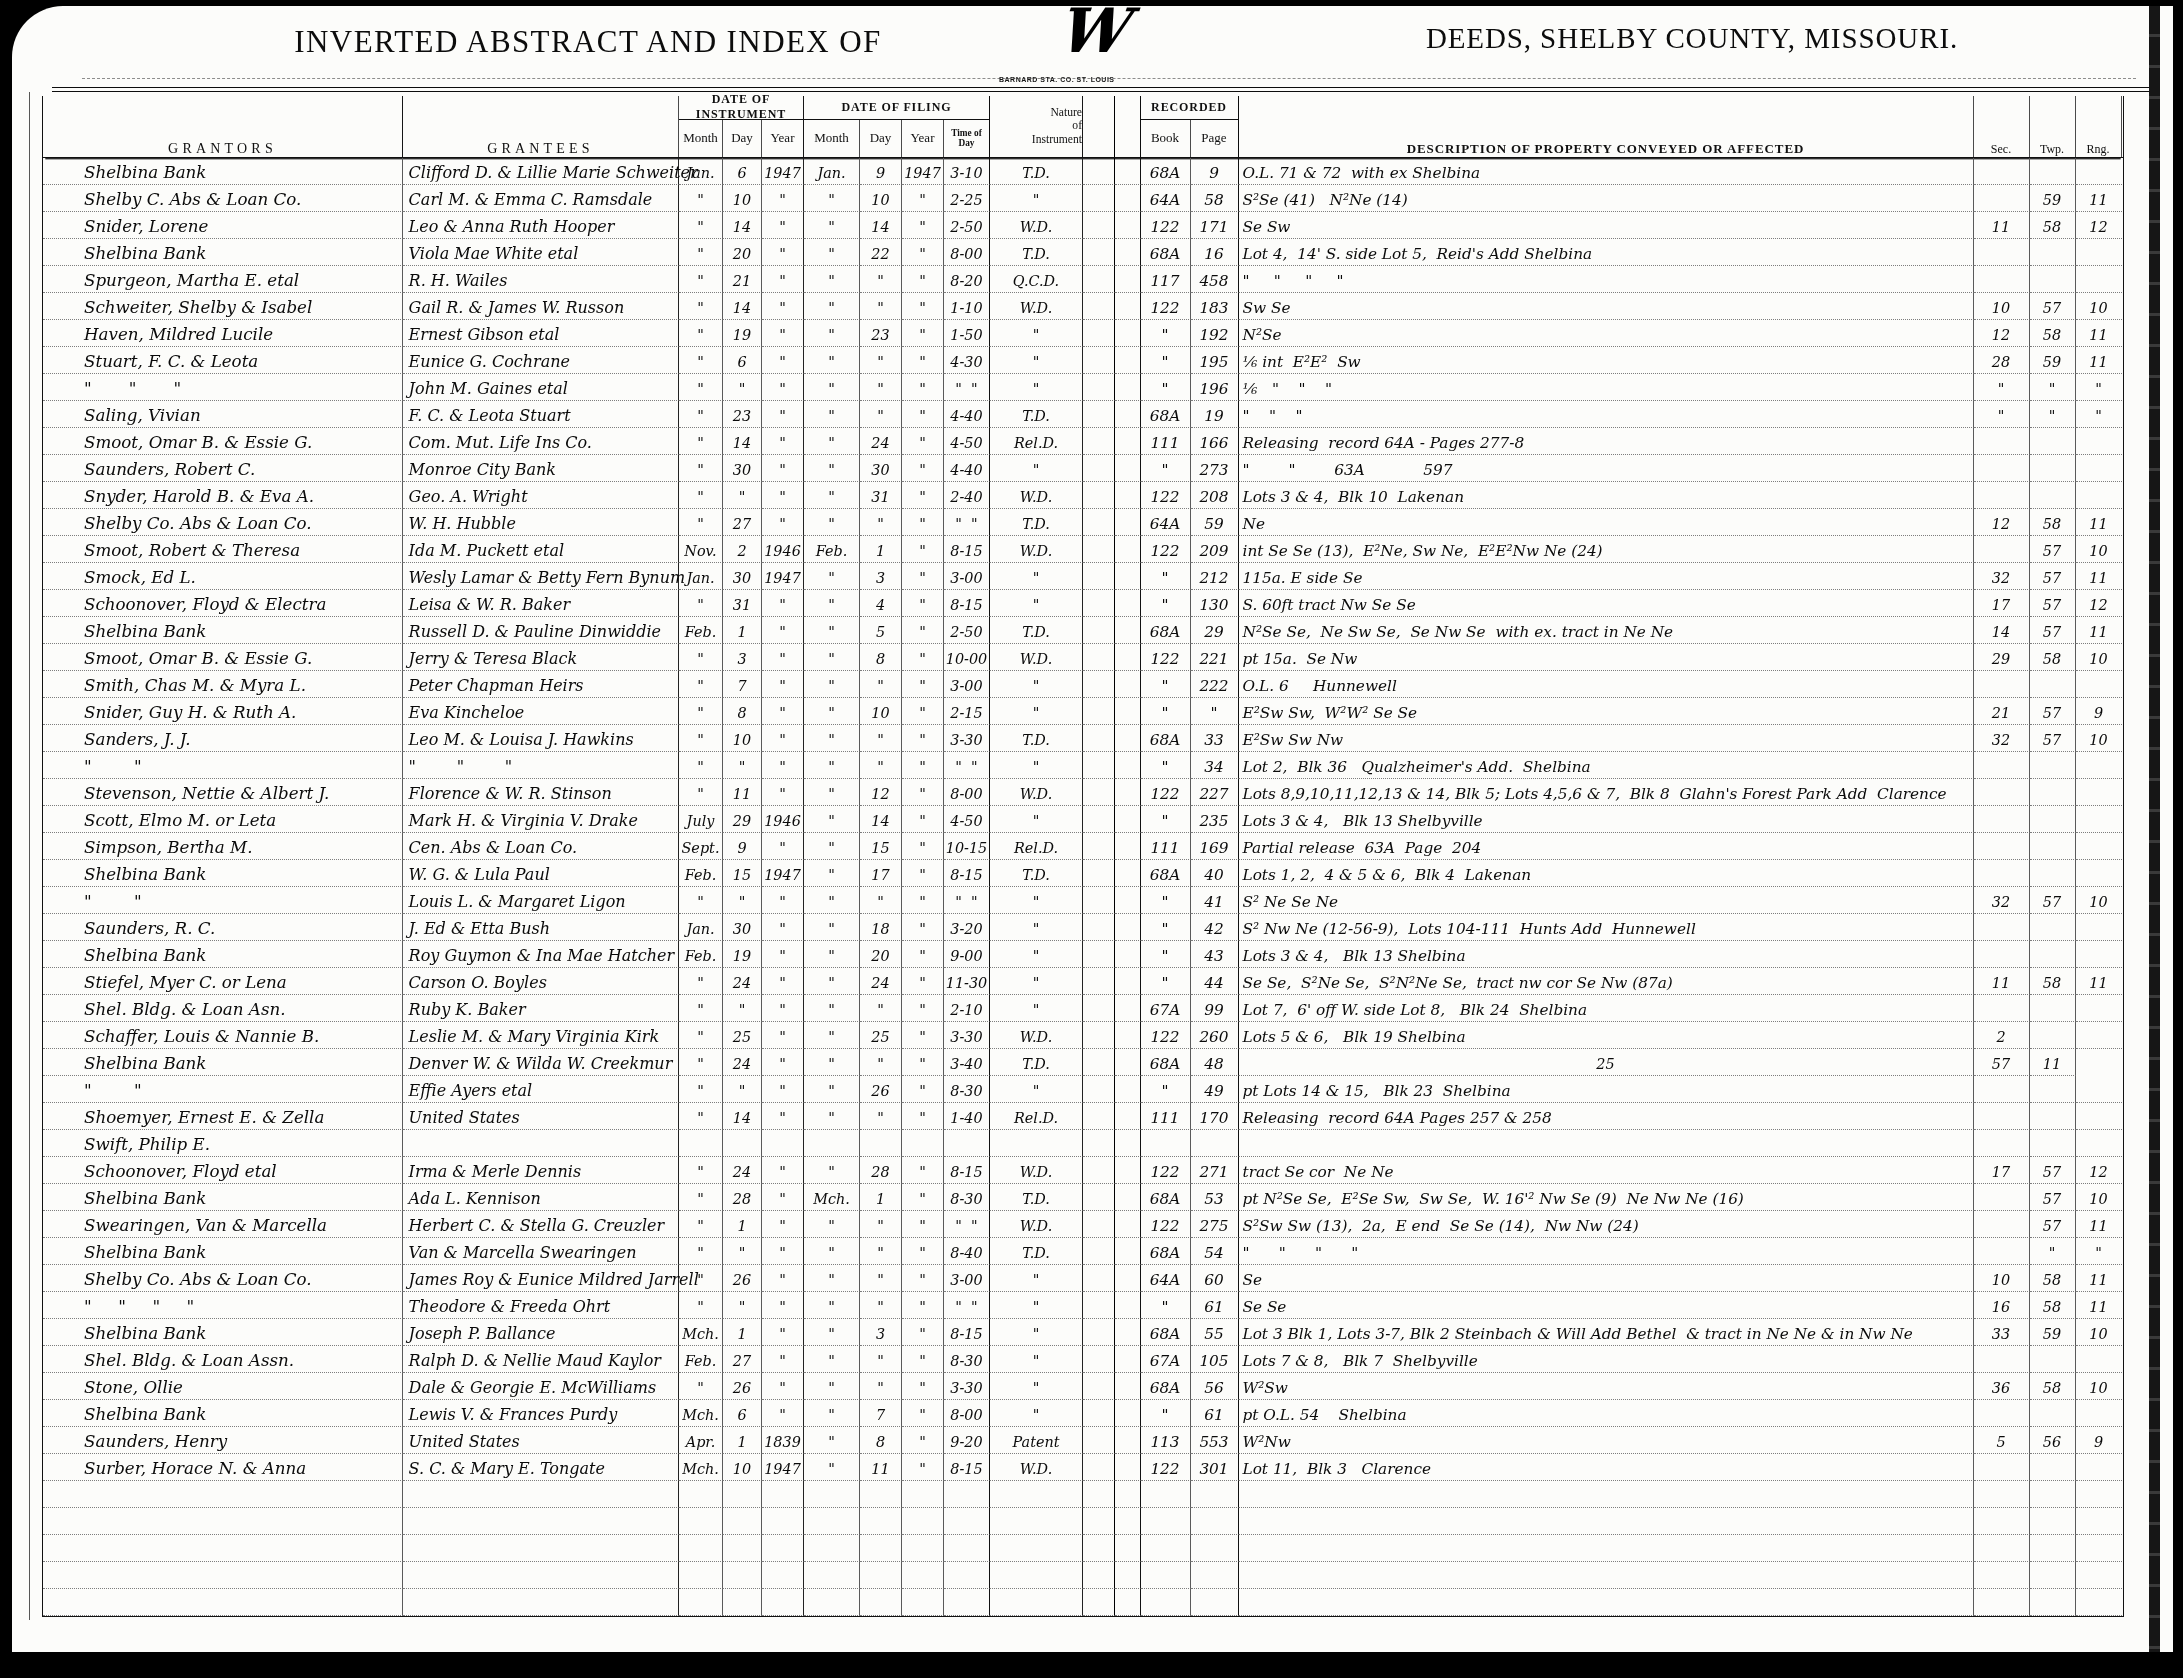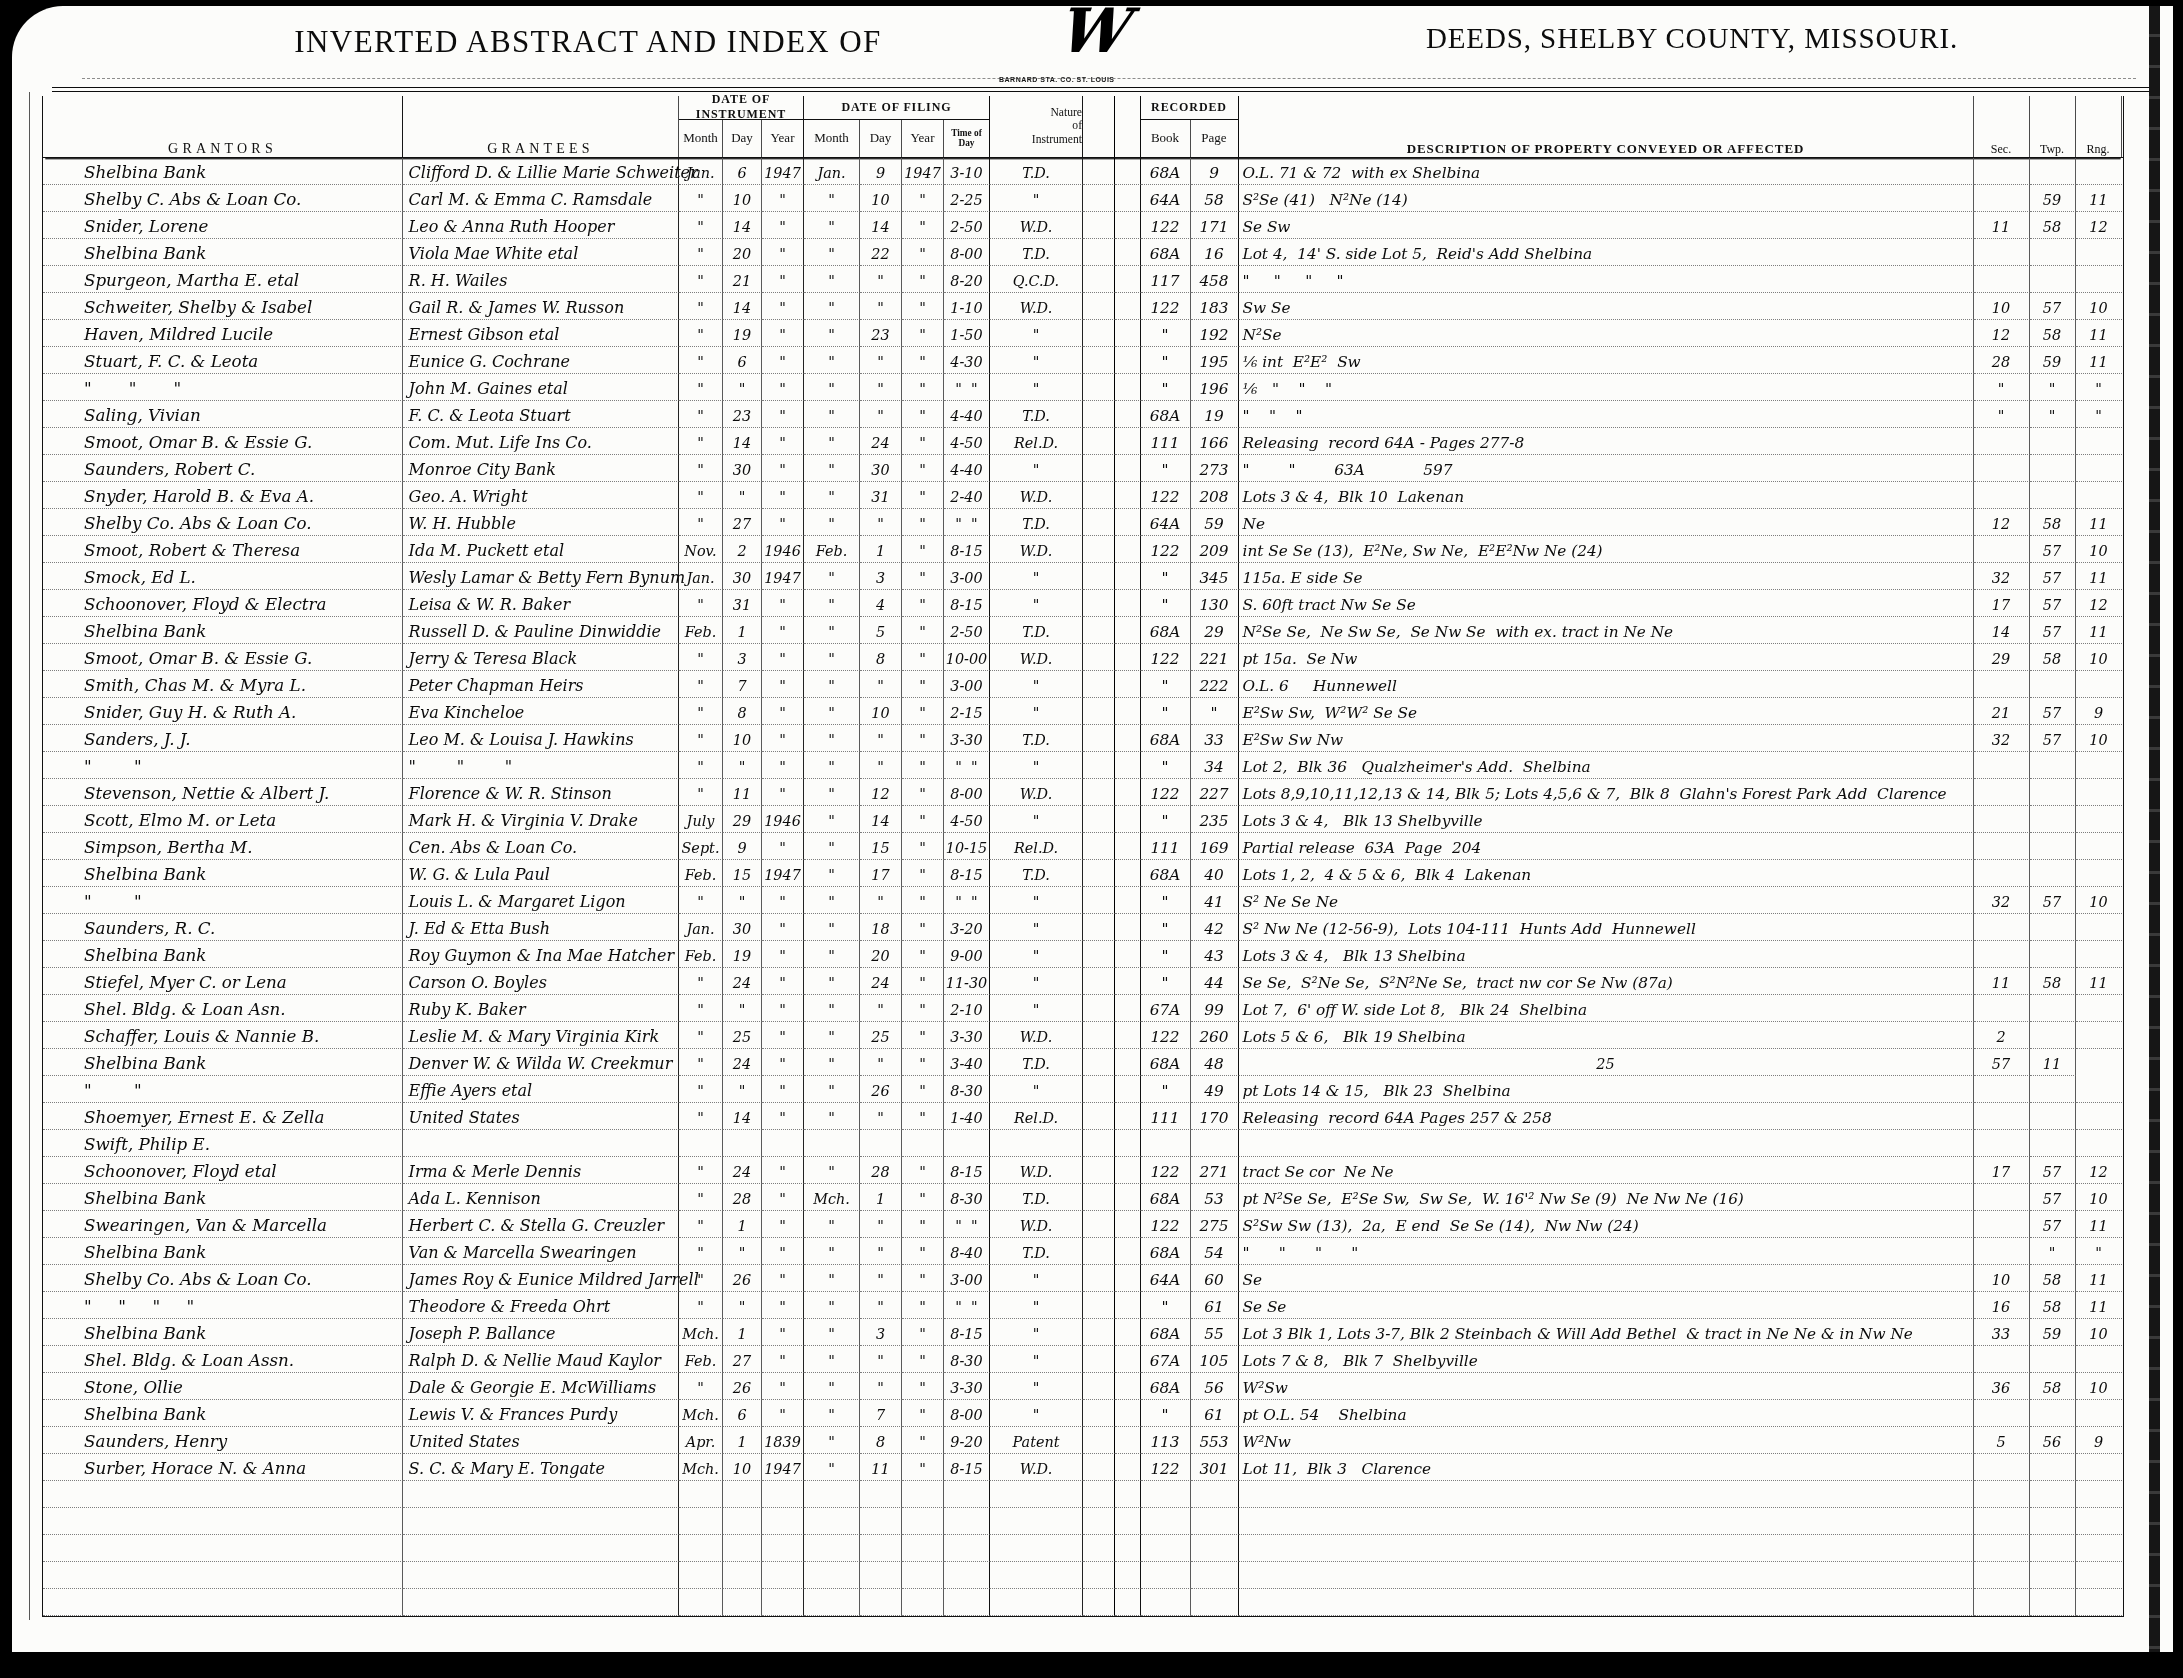--- a/index.html
+++ b/index.html
@@ -452,21 +452,21 @@
           <div class="cdt hw">30</div>
           <div class="cdt hw">1947</div>
           <div class="cdt hw">"</div>
           <div class="cdt hw">3</div>
           <div class="cdt hw">"</div>
           <div class="cdt hw">3-00</div>
           <div class="cn hw">"</div>
           <div class="csp hw"></div>
           <div class="cgu hw"></div>
           <div class="cbk hw">"</div>
-          <div class="cpg hw">345</div>
+          <div class="cpg hw">212</div>
           <div class="cdesc hw">115a. E side Se</div>
           <div class="csec hw">32</div>
           <div class="csec hw">57</div>
           <div class="csec hw">11</div>
         </div>
         <div class="row">
           <div class="cg hw">Schoonover, Floyd &amp; Electra</div>
           <div class="cgo hw">Leisa &amp; W. R. Baker</div>
           <div class="cdt hw">"</div>
           <div class="cdt hw">31</div>

